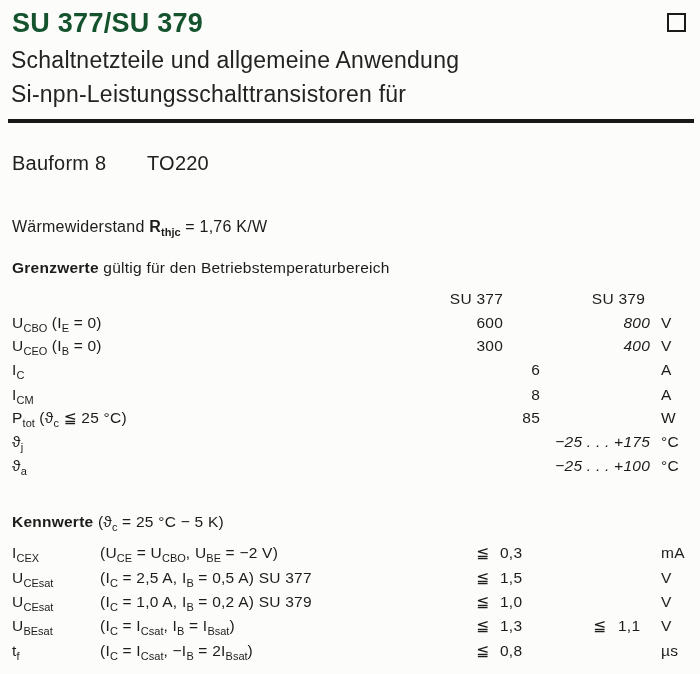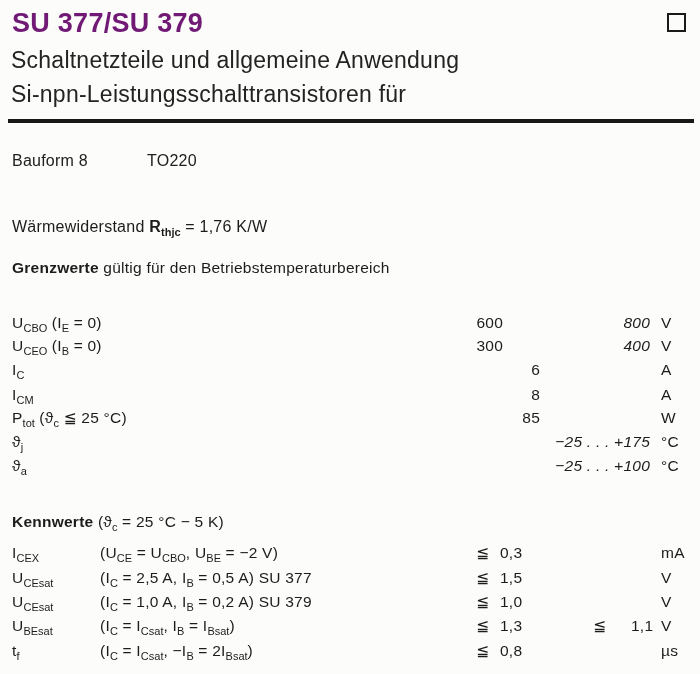--- a/index.html
+++ b/index.html
@@ -7,33 +7,33 @@
     width:700px; height:674px;
     background:#fcfcfa;
     font-family:"Liberation Sans","DejaVu Sans",sans-serif;
     color:#1c1c1c;
     -webkit-font-smoothing:antialiased;
   }
   .page { position:relative; width:700px; height:674px; overflow:hidden;
           letter-spacing:0.015em; }
 
   .title { position:absolute; left:12px; top:8px;
-           font-size:27px; font-weight:700; letter-spacing:0.01em; color:#701a75; }
+           font-size:27px; font-weight:700; letter-spacing:0.01em; color:#14532d; }
 
   .corner-box { position:absolute; left:667px; top:13px; width:15px; height:15px;
                 border:2.5px solid #1a1a1a; background:transparent; }
 
   .subtitle { position:absolute; left:11px; top:43px;
               font-size:23px; font-weight:400; line-height:34px; color:#232323; }
 
   .rule { position:absolute; left:8px; top:119px; width:686px; height:3.5px;
           background:#181818; }
 
   .bauform { position:absolute; left:0; top:152px; width:700px; height:22px;
-             font-size:16px; color:#202020; }
+             font-size:20px; color:#202020; }
   .bf-label { position:absolute; left:12px; }
   .bf-value { position:absolute; left:147px; }
 
   .line { position:absolute; left:0; width:700px; height:22px; font-size:15.5px; }
   .line .at12 { position:absolute; left:12px; }
 
   .thermal   { top:218px; font-size:16px; }
   .sec-head  { font-size:15.5px; }
   .bold      { font-weight:700; }
 
@@ -45,21 +45,21 @@
   .cond { position:absolute; left:100px; }
   .v1   { position:absolute; right:197px; text-align:right; }
   .v2   { position:absolute; right:50px;  text-align:right;font-style:italic; }
   .vc   { position:absolute; right:160px; text-align:right; }
   .ch1  { position:absolute; right:197px; text-align:right; }
   .ch2  { position:absolute; right:55px;  text-align:right; }
   .unit { position:absolute; left:661px; }
   .sign1{ position:absolute; left:476px; }
   .val1 { position:absolute; left:500px; }
   .sign2{ position:absolute; left:593px; }
-  .val2 { position:absolute; left:618px;margin-left:13px; }
+  .val2 { position:absolute; left:618px; }
 </style>
 </head>
 <body>
 
 <div class="page">
 
   <div class="title">SU 377/SU 379</div>
   <div class="corner-box"></div>
 
   <div class="subtitle">
@@ -75,20 +75,24 @@
   </div>
 
   <div class="line thermal">
     <span class="at12"><span>Wärmewiderstand </span><span class="bold">R</span><sub class="bold">thjc</sub><span> = 1,76 K/W</span></span>
   </div>
 
   <div class="line sec-head" style="top:259px">
     <span class="at12"><span class="bold">Grenzwerte</span><span> gültig für den Betriebstemperaturbereich</span></span>
   </div>
 
+  <div class="row" style="top:290px">
+    <span class="ch1">SU 377</span>
+    <span class="ch2">SU 379</span>
+  </div>
 
   <div class="row" style="top:314px">
     <span class="lbl"><span>U</span><sub>CBO</sub><span> (I</span><sub>E</sub><span> = 0)</span></span>
     <span class="v1">600</span>
     <span class="v2">800</span>
     <span class="unit">V</span>
   </div>
 
   <div class="row" style="top:337px">
     <span class="lbl"><span>U</span><sub>CEO</sub><span> (I</span><sub>B</sub><span> = 0)</span></span>

